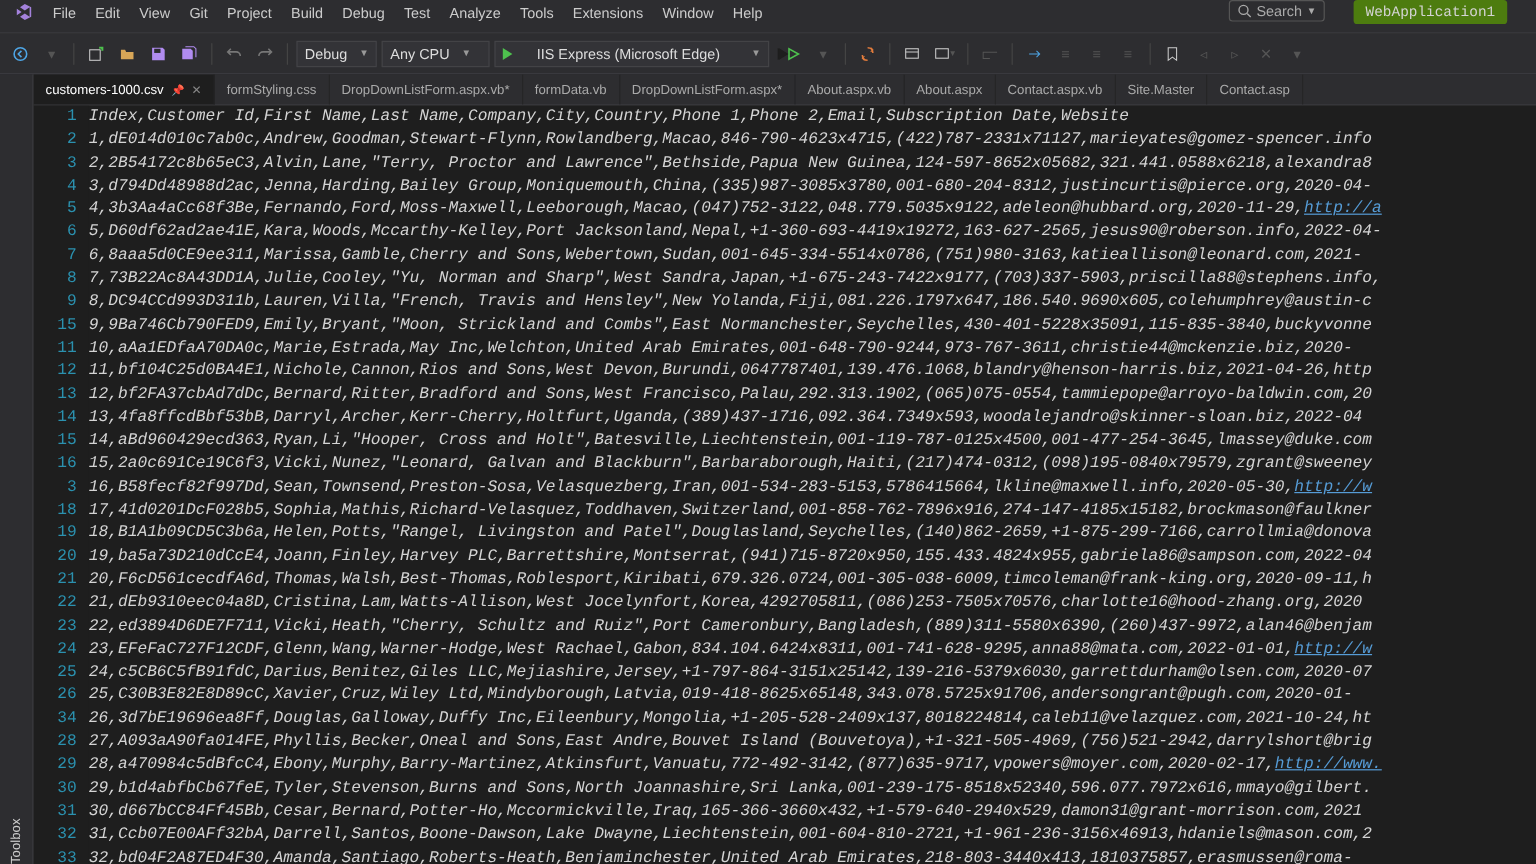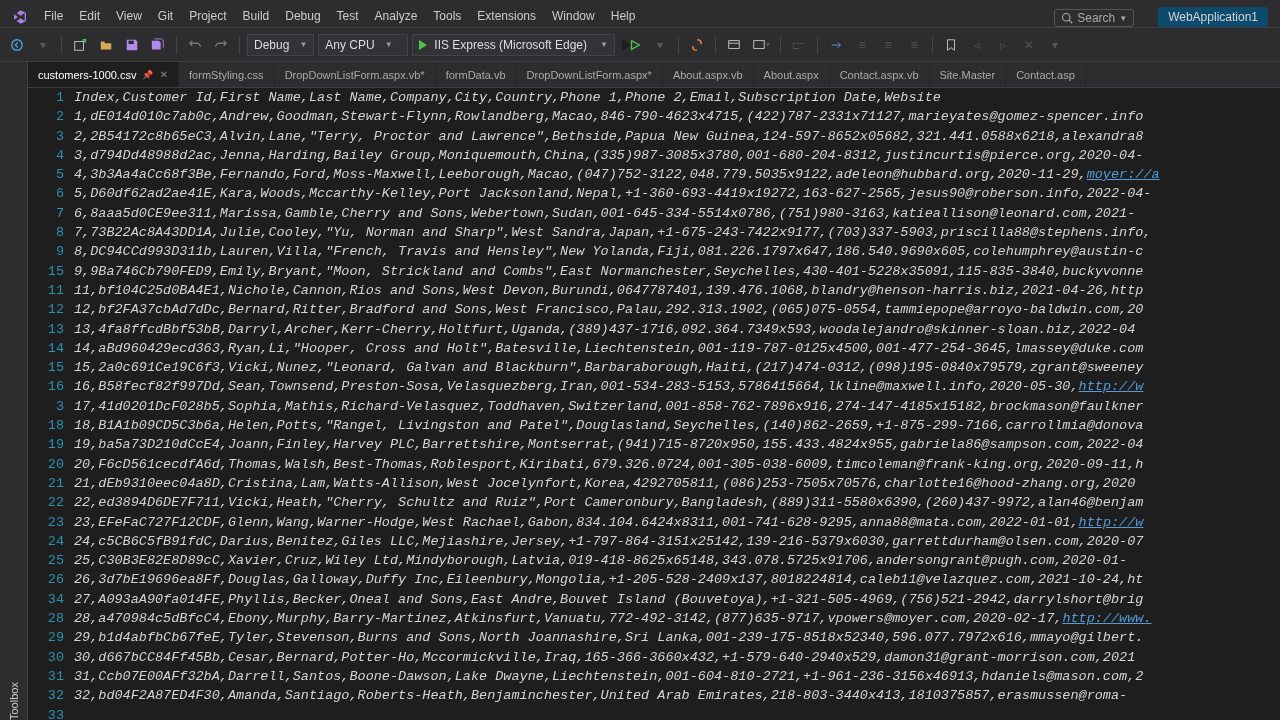--- a/index.html
+++ b/index.html
@@ -7,21 +7,21 @@
     font-family: "Segoe UI", Tahoma, sans-serif;
     background: #1e1e1e;
     color: #d4d4d4;
     width: 1280px;
     height: 720px;
     overflow: hidden;
     font-size: 12px;
   }
   .menubar {
     display: flex;
-    align-items: flex-end;
+    align-items: flex-start;
     height: 28px;
     background: #2d2d30;
     border-bottom: 1px solid #3e3e42;
     padding: 0 4px;
   }
   .menubar .logo {
     width: 20px; height: 20px; margin: 0 6px;
     display: flex; align-items: center; justify-content: center;
   }
   .menubar .logo svg { width: 16px; height: 16px; }
@@ -35,23 +35,24 @@
     display: flex; align-items: center;
     border: 1px solid #555;
     border-radius: 3px;
     padding: 1px 6px;
     margin-right: 24px;
     color: #aaa;
   }
   .search-zone svg { width: 12px; height: 12px; margin-right: 4px; }
   .app-title {
     padding: 3px 10px;
-    background: #0c4a6e;
+    background: #4d7c0f;
     border-radius: 3px;
-    margin-right: 8px;
+    margin-right: 20px;
+    font-family: Liberation Mono, monospace;
   }
   .toolbar {
     display: flex;
     align-items: center;
     height: 34px;
     background: #2d2d30;
     border-bottom: 1px solid #3e3e42;
     padding: 0 6px;
     gap: 4px;
   }
@@ -70,21 +71,21 @@
     border: 1px solid #434346;
     display: flex; align-items: center;
     padding: 0 6px;
     gap: 4px;
     color: #ddd;
     cursor: pointer;
   }
   .tb-combo .chev { font-size: 8px; color: #999; margin-left: 6px; }
   .tb-play {
     display: flex; align-items: center;
-    gap: 7px;
+    gap: 20px;
     color: #ddd;
     padding: 0 6px;
   }
   .tb-play .tri { width: 0; height: 0; border-left: 8px solid #4EC14E; border-top: 5px solid transparent; border-bottom: 5px solid transparent; }
   .tb-play-outline { width: 0; height: 0; border-left: 8px solid #4EC14E; border-top: 5px solid transparent; border-bottom: 5px solid transparent; }
 
   .workspace {
     display: flex;
     height: calc(720px - 62px);
   }
@@ -375,26 +376,27 @@
           <div>30</div>
           <div>31</div>
           <div>32</div>
           <div>33</div>
         </div>
       <div class="lines" id="lines">
           <div>Index,Customer Id,First Name,Last Name,Company,City,Country,Phone 1,Phone 2,Email,Subscription Date,Website</div>
           <div>1,dE014d010c7ab0c,Andrew,Goodman,Stewart-Flynn,Rowlandberg,Macao,846-790-4623x4715,(422)787-2331x71127,marieyates@gomez-spencer.info</div>
           <div>2,2B54172c8b65eC3,Alvin,Lane,"Terry, Proctor and Lawrence",Bethside,Papua New Guinea,124-597-8652x05682,321.441.0588x6218,alexandra8</div>
           <div>3,d794Dd48988d2ac,Jenna,Harding,Bailey Group,Moniquemouth,China,(335)987-3085x3780,001-680-204-8312,justincurtis@pierce.org,2020-04-</div>
-          <div>4,3b3Aa4aCc68f3Be,Fernando,Ford,Moss-Maxwell,Leeborough,Macao,(047)752-3122,048.779.5035x9122,adeleon@hubbard.org,2020-11-29,<a>moyer://a</a></div>
+          <div>4,3b3Aa4aCc68f3Be,Fernando,Ford,Moss-Maxwell,Leeborough,Macao,(047)752-3122,048.779.5035x9122,adeleon@hubbard.org,2020-11-29,<a>http://a</a></div>
           <div>5,D60df62ad2ae41E,Kara,Woods,Mccarthy-Kelley,Port Jacksonland,Nepal,+1-360-693-4419x19272,163-627-2565,jesus90@roberson.info,2022-04-</div>
           <div>6,8aaa5d0CE9ee311,Marissa,Gamble,Cherry and Sons,Webertown,Sudan,001-645-334-5514x0786,(751)980-3163,katieallison@leonard.com,2021-</div>
           <div>7,73B22Ac8A43DD1A,Julie,Cooley,"Yu, Norman and Sharp",West Sandra,Japan,+1-675-243-7422x9177,(703)337-5903,priscilla88@stephens.info,</div>
           <div>8,DC94CCd993D311b,Lauren,Villa,"French, Travis and Hensley",New Yolanda,Fiji,081.226.1797x647,186.540.9690x605,colehumphrey@austin-c</div>
           <div>9,9Ba746Cb790FED9,Emily,Bryant,"Moon, Strickland and Combs",East Normanchester,Seychelles,430-401-5228x35091,115-835-3840,buckyvonne</div>
+          <div>10,aAa1EDfaA70DA0c,Marie,Estrada,May Inc,Welchton,United Arab Emirates,001-648-790-9244,973-767-3611,christie44@mckenzie.biz,2020-</div>
           <div>11,bf104C25d0BA4E1,Nichole,Cannon,Rios and Sons,West Devon,Burundi,0647787401,139.476.1068,blandry@henson-harris.biz,2021-04-26,http</div>
           <div>12,bf2FA37cbAd7dDc,Bernard,Ritter,Bradford and Sons,West Francisco,Palau,292.313.1902,(065)075-0554,tammiepope@arroyo-baldwin.com,20</div>
           <div>13,4fa8ffcdBbf53bB,Darryl,Archer,Kerr-Cherry,Holtfurt,Uganda,(389)437-1716,092.364.7349x593,woodalejandro@skinner-sloan.biz,2022-04</div>
           <div>14,aBd960429ecd363,Ryan,Li,"Hooper, Cross and Holt",Batesville,Liechtenstein,001-119-787-0125x4500,001-477-254-3645,lmassey@duke.com</div>
           <div>15,2a0c691Ce19C6f3,Vicki,Nunez,"Leonard, Galvan and Blackburn",Barbaraborough,Haiti,(217)474-0312,(098)195-0840x79579,zgrant@sweeney</div>
           <div>16,B58fecf82f997Dd,Sean,Townsend,Preston-Sosa,Velasquezberg,Iran,001-534-283-5153,5786415664,lkline@maxwell.info,2020-05-30,<a>http://w</a></div>
           <div>17,41d0201DcF028b5,Sophia,Mathis,Richard-Velasquez,Toddhaven,Switzerland,001-858-762-7896x916,274-147-4185x15182,brockmason@faulkner</div>
           <div>18,B1A1b09CD5C3b6a,Helen,Potts,"Rangel, Livingston and Patel",Douglasland,Seychelles,(140)862-2659,+1-875-299-7166,carrollmia@donova</div>
           <div>19,ba5a73D210dCcE4,Joann,Finley,Harvey PLC,Barrettshire,Montserrat,(941)715-8720x950,155.433.4824x955,gabriela86@sampson.com,2022-04</div>
           <div>20,F6cD561cecdfA6d,Thomas,Walsh,Best-Thomas,Roblesport,Kiribati,679.326.0724,001-305-038-6009,timcoleman@frank-king.org,2020-09-11,h</div>

